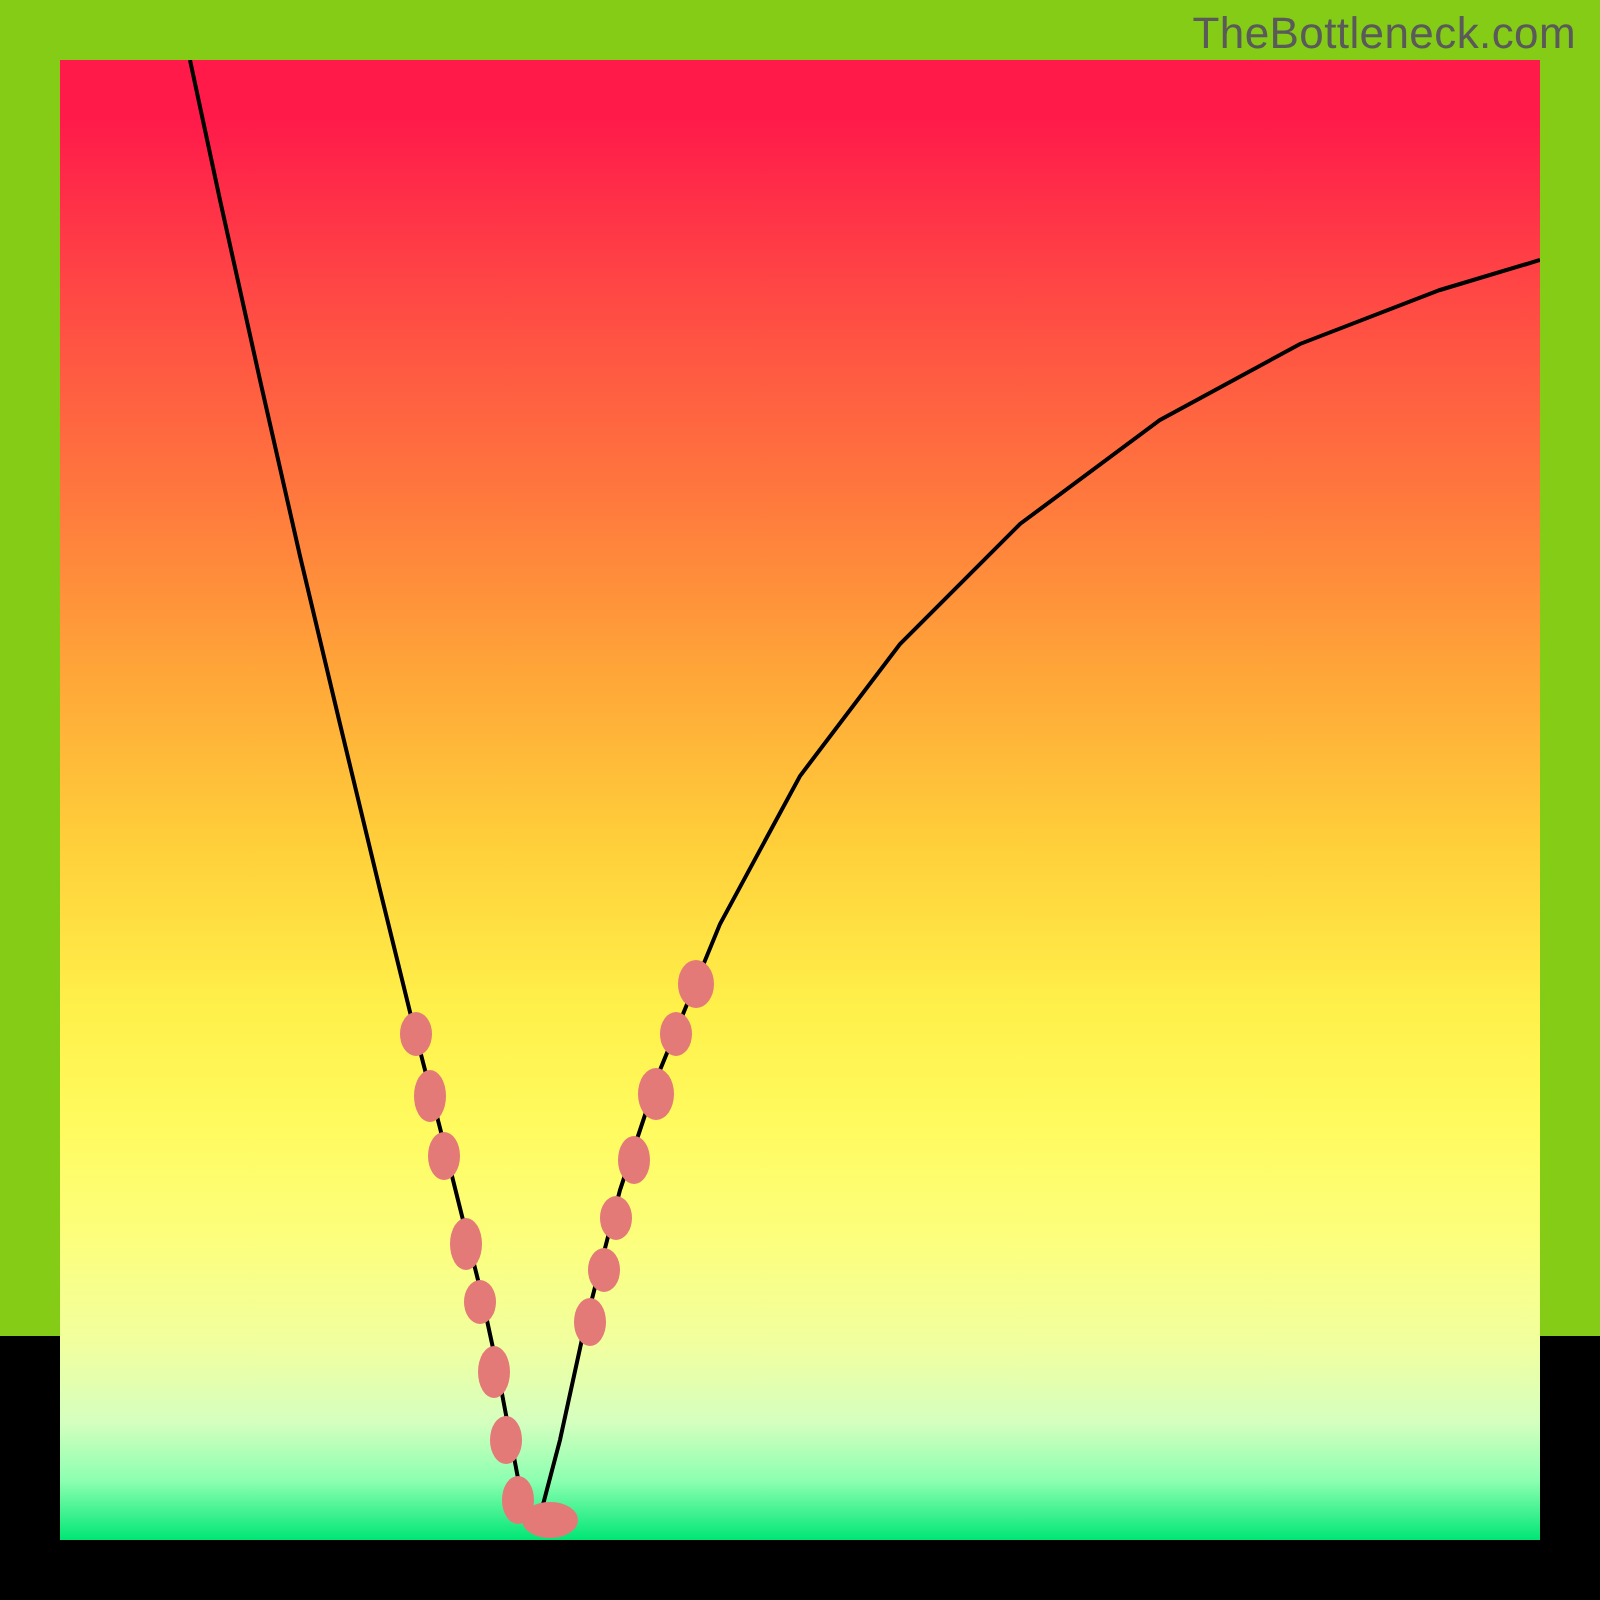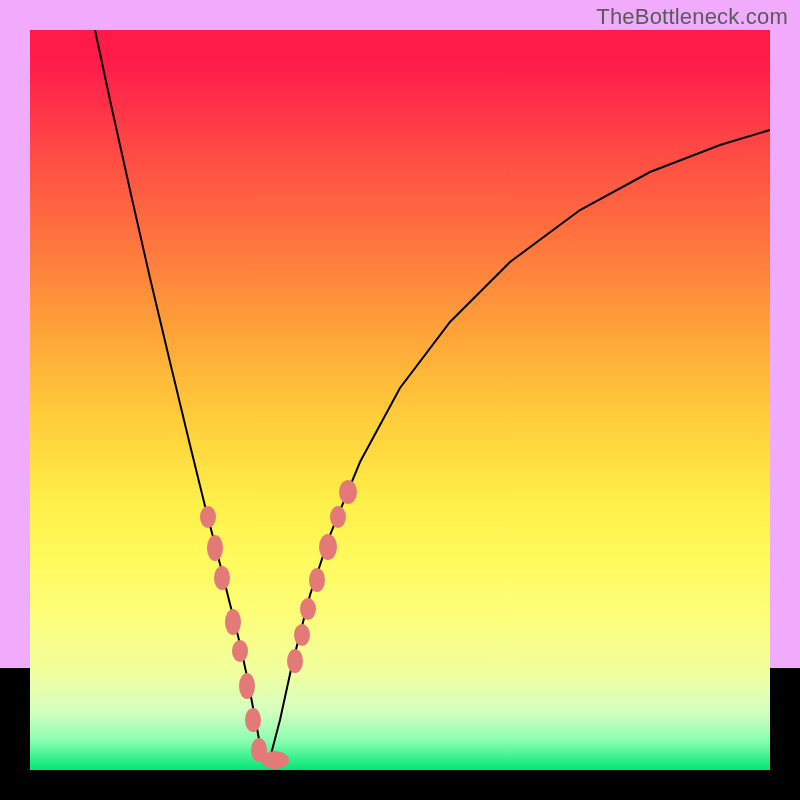--- a/index.html
+++ b/index.html
@@ -10,21 +10,21 @@
     overflow: hidden;
     background: #000;
     font-family: Arial, Helvetica, sans-serif;
   }
   .frame {
     position: absolute;
     top: 0;
     left: 0;
     width: 800px;
     height: 668px;
-    background: #f0abfc;
+    background: #84cc16;
   }
   .plot-area {
     position: absolute;
     top: 30px;
     left: 30px;
     width: 740px;
     height: 740px;
     overflow: hidden;
   }
   .gradient-bg {

